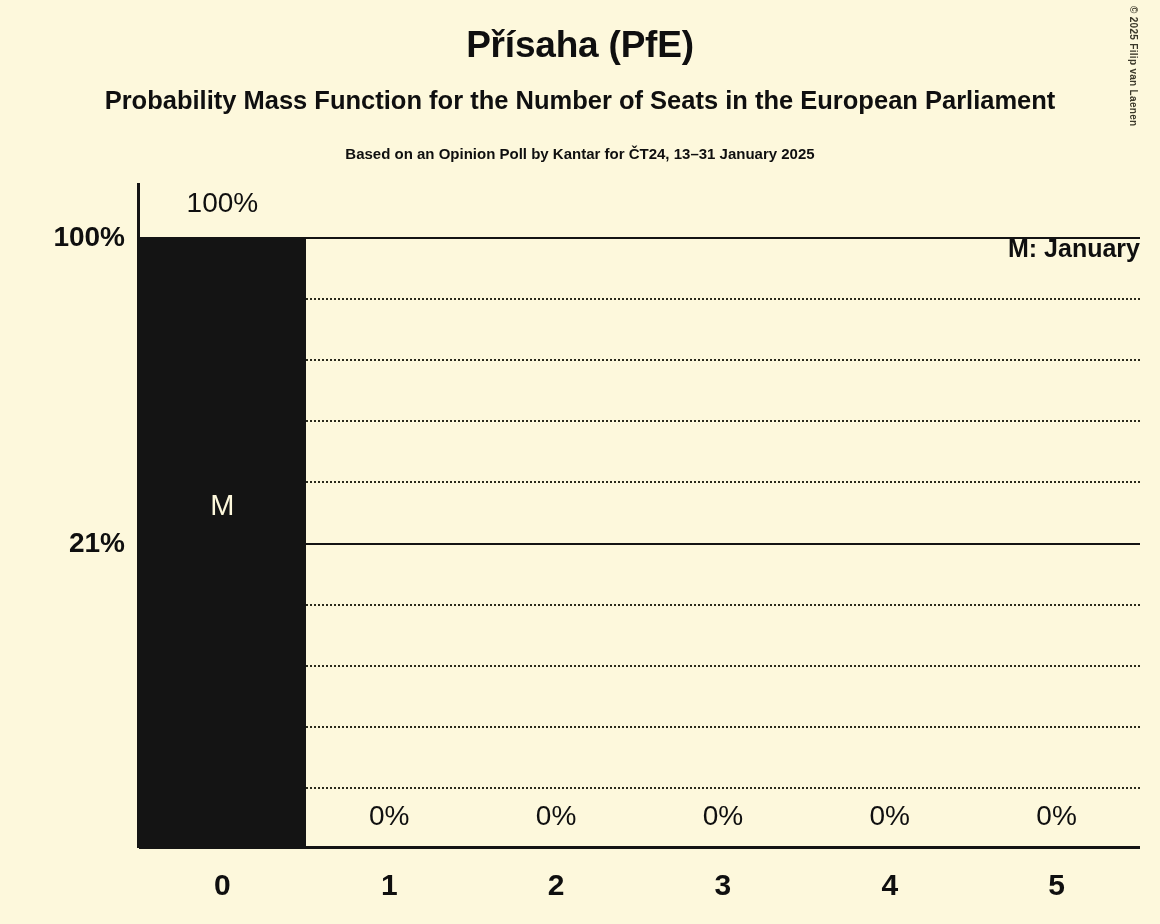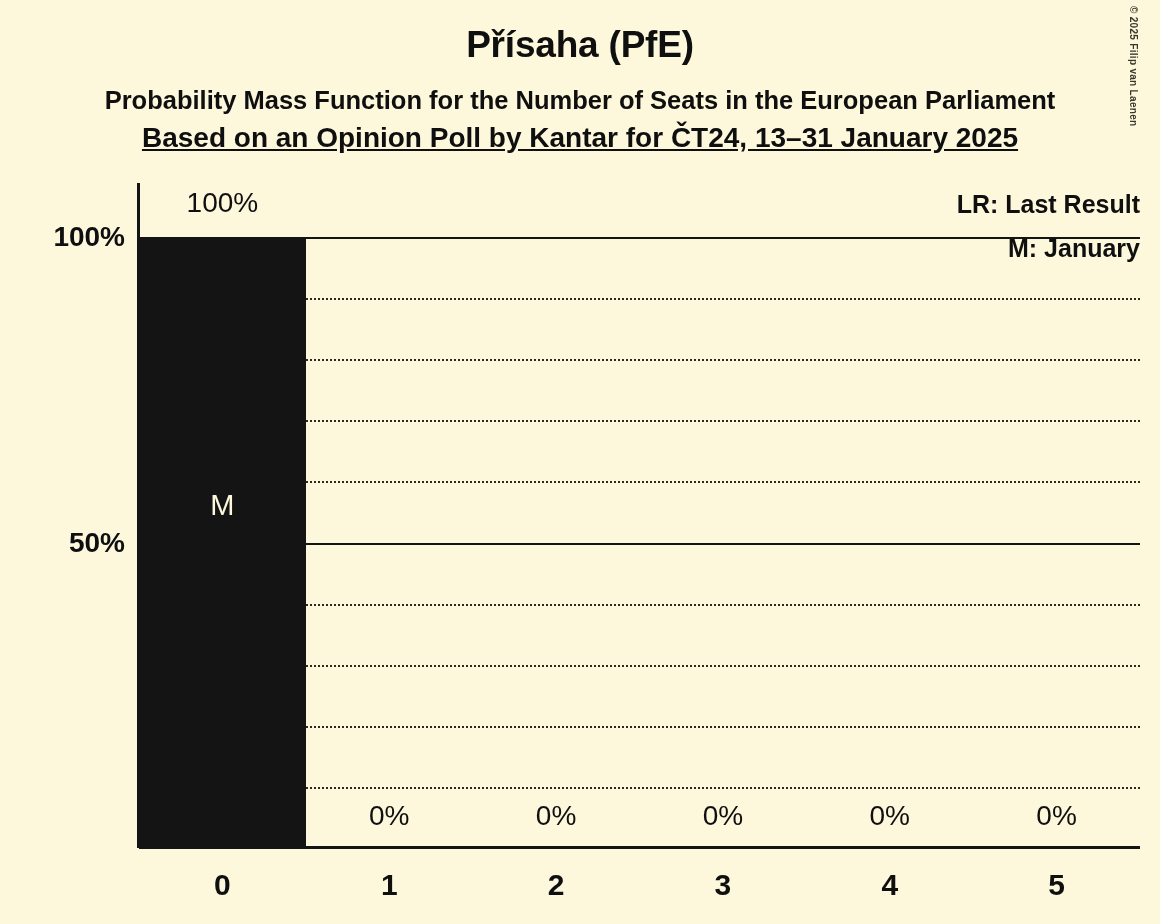--- a/index.html
+++ b/index.html
@@ -36,23 +36,22 @@
   #chart-title {
     top: 26px;
     font-size: 37px;
     letter-spacing: -0.2px;
   }
   #chart-subtitle {
     top: 88px;
     font-size: 25.5px;
   }
   #chart-source {
-    top: 124px;
-    font-size: 28px;
-    text-decoration: underline;
+    top: 146px;
+    font-size: 15px;
   }
 
   
   #copyright {
     position: absolute;
     top: 6px;
     left: 1139px;
     width: 120px;
     height: 14px;
     font-size: 10px;
@@ -179,21 +178,20 @@
 <body>
 
 <div id="root">
 
   <div class="title" id="chart-subtitle">Probability Mass Function for the Number of Seats in the European Parliament</div>
   <div class="title" id="chart-title">Přísaha (PfE)</div>
   <div class="title" id="chart-source">Based on an Opinion Poll by Kantar for ČT24, 13–31 January 2025</div>
 
   <div id="copyright">© 2025 Filip van Laenen</div>
 
-  <div class="legend-entry" id="legend-lr">LR: Last Result</div>
   <div class="legend-entry" id="legend-m">M: January</div>
 
   <div id="y-axis-line"></div>
   <div id="x-axis-line"></div>
 
   <div id="plot">
     <div id="gridlines">
         <div class="gridline dotted" style="top: 549.9px;"></div>
         <div class="gridline dotted" style="top: 488.8px;"></div>
         <div class="gridline dotted" style="top: 427.7px;"></div>
@@ -226,21 +224,21 @@
           <div class="bar-value" style="top: 565px;">0%</div>
         </div>
         <div class="bar-col" style="left: 834.167px; width: 166.833px;">
           <div class="bar-value" style="top: 565px;">0%</div>
         </div>
       </div>
   </div>
 
   <div id="y-tick-labels">
       <div class="y-tick-label" style="top: 223px;">100%</div>
-      <div class="y-tick-label" style="top: 528.5px;">50%</div>
+      <div class="y-tick-label" style="top: 528.5px;">21%</div>
     </div>
 
   <div id="x-tick-labels">
       <div class="x-tick-label" style="left: 139px; width: 166.833px;">0</div>
       <div class="x-tick-label" style="left: 305.833px; width: 166.833px;">1</div>
       <div class="x-tick-label" style="left: 472.667px; width: 166.833px;">2</div>
       <div class="x-tick-label" style="left: 639.5px; width: 166.833px;">3</div>
       <div class="x-tick-label" style="left: 806.333px; width: 166.833px;">4</div>
       <div class="x-tick-label" style="left: 973.167px; width: 166.833px;">5</div>
     </div>

